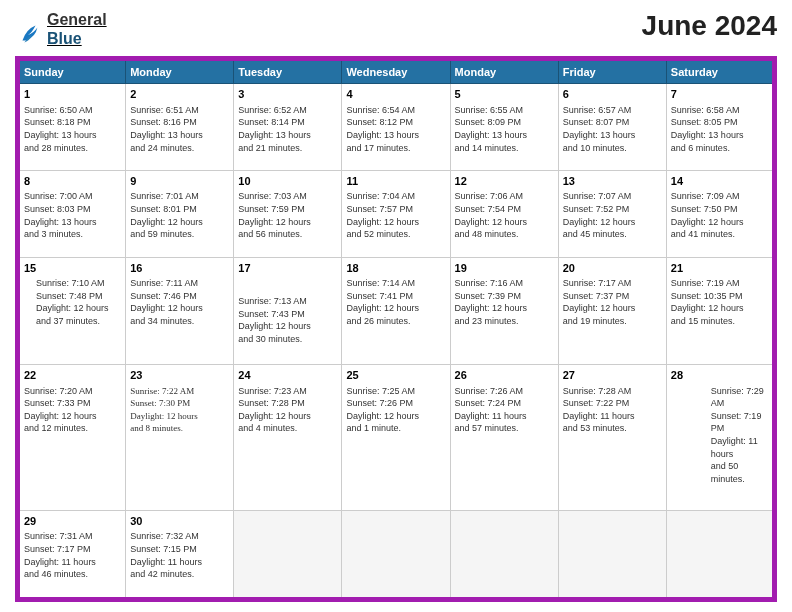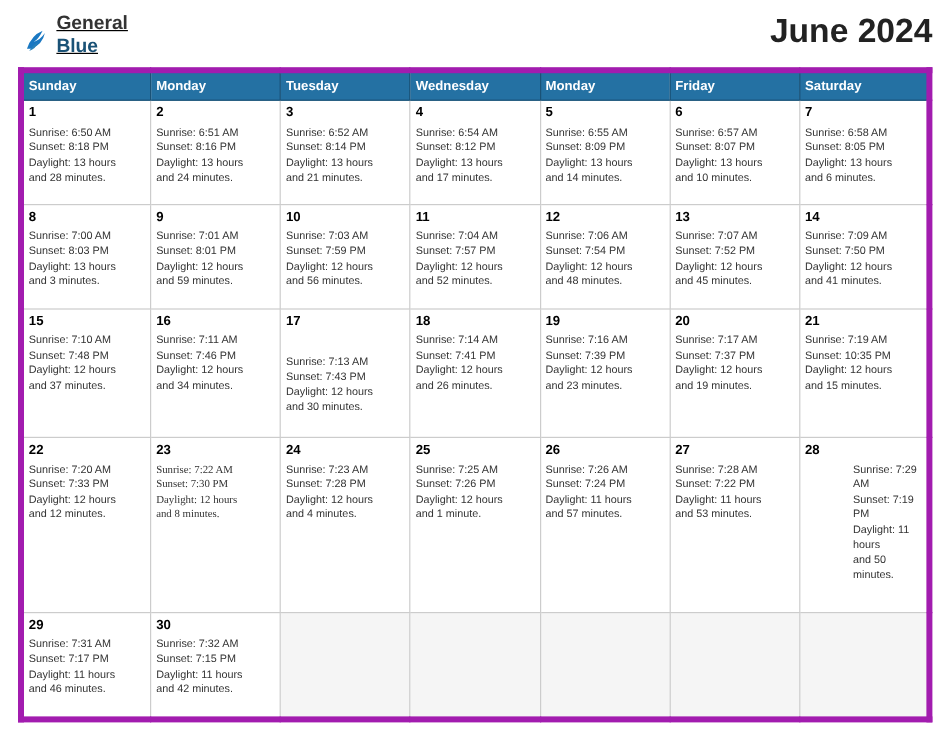--- a/index.html
+++ b/index.html
@@ -223,21 +223,21 @@
             <span class="day-num">14</span>
             <div class="day-info" style="white-space: pre-line;">Sunrise: 7:09 AM
 Sunset: 7:50 PM
 Daylight: 12 hours
 and 41 minutes.</div>
           </td>
         </tr>
         <tr>
           <td>
             <span class="day-num">15</span>
-            <div class="day-info" style="white-space: pre-line;">Sunrise: 7:10 AM
+            <div class="day-info" style="white-space: pre-line; margin-left: 12px;">Sunrise: 7:10 AM
 Sunset: 7:48 PM
 Daylight: 12 hours
 and 37 minutes.</div>
           </td>
           <td>
             <span class="day-num">16</span>
             <div class="day-info" style="white-space: pre-line;">Sunrise: 7:11 AM
 Sunset: 7:46 PM
 Daylight: 12 hours
 and 34 minutes.</div>

